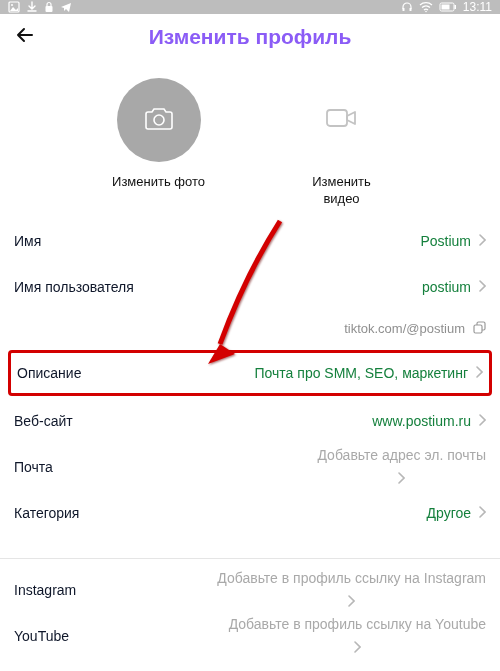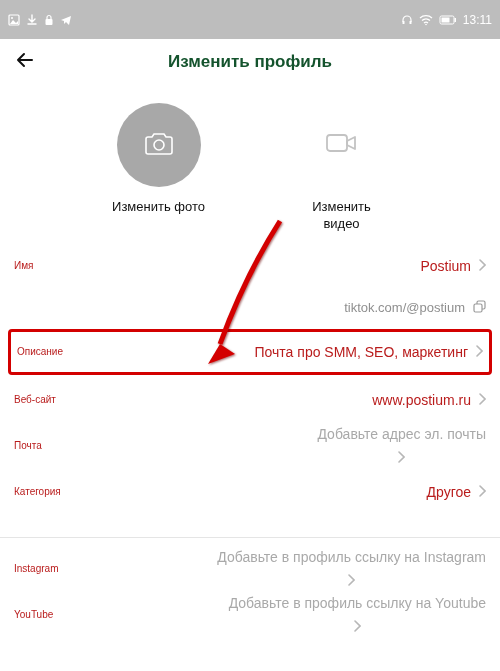--- a/index.html
+++ b/index.html
@@ -1,32 +1,32 @@
 <!DOCTYPE html>
 <html><head>
 <meta charset="utf-8">
 <style>
   * { box-sizing: border-box; margin: 0; padding: 0; }
   html, body { width: 500px; height: 671px; font-family: -apple-system, Helvetica, Arial, sans-serif; background: #fff; }
-  .statusbar { height: 39px; background: #bdbdbd; display: flex; justify-content: space-between; align-items: center; padding: 0 8px; color: #fff; font-size: 12px; }
+  .statusbar { height: 14px; background: #bdbdbd; display: flex; justify-content: space-between; align-items: center; padding: 0 8px; color: #fff; font-size: 12px; }
   .statusbar .left, .statusbar .right { display: flex; gap: 6px; align-items: center; }
   .statusbar svg { display: block; }
   .header { display: flex; align-items: center; height: 46px; position: relative; }
   .back { position: absolute; left: 14px; top: 50%; transform: translateY(-50%); cursor: pointer; }
-  .title { flex: 1; text-align: center; font-weight: 600; font-size: 17px; color: #14532d; }
+  .title { flex: 1; text-align: center; font-weight: 600; font-size: 21px; color: #8b5cf6; }
   .media-row { display: flex; justify-content: center; gap: 73px; padding: 18px 0 10px; }
   .media-item { display: flex; flex-direction: column; align-items: center; width: 110px; cursor: pointer; }
   .avatar-circle { width: 84px; height: 84px; border-radius: 50%; background: #a8a8a8; display: flex; align-items: center; justify-content: center; }
   .video-box { width: 84px; height: 84px; display: flex; align-items: center; justify-content: center; }
   .media-label { font-size: 13px; color: #111; text-align: center; margin-top: 12px; line-height: 1.3; }
   .list { padding: 0 14px; }
   .row { display: flex; align-items: center; justify-content: space-between; min-height: 46px; border-bottom: 0; cursor: pointer; position: relative; }
   .row + .row { }
-  .row-label { font-size: 10px; color: #b91c1c; }
-  .row-value { font-size: 14px; color: #b91c1c; display: flex; align-items: center; gap: 8px; }
+  .row-label { font-size: 14px; color: #0f172a; }
+  .row-value { font-size: 14px; color: #15803d; display: flex; align-items: center; gap: 8px; }
   .row-value.placeholder { color: #a9a9a9; flex-direction: column; }
   .chevron { color: #b7b7b7; }
   .copy-icon { color: #9a9a9a; }
   .url-row { justify-content: flex-end; }
   .highlight { border: 3px solid #d30000; border-radius: 4px; margin: 2px -6px; padding: 0 6px; }
   .thick-gap { height: 22px; }
   
   .arrow-wrap { position: absolute; left: 190px; top: 216px; pointer-events: none; }
 </style>
 </head>
@@ -123,20 +123,29 @@
   <div class="row">
     <div class="row-label">Имя</div>
     <div class="row-value">
       <span>Postium</span>
       <span class="chevron"><svg width="7" height="12" viewBox="0 0 7 12">
             <path d="M1 1 L6 6 L1 11" stroke="currentColor" stroke-width="1.6" fill="none" stroke-linecap="round"></path>
           </svg></span>
     </div>
   </div>
 
+  <div class="row">
+    <div class="row-label">Имя пользователя</div>
+    <div class="row-value">
+      <span>postium</span>
+      <span class="chevron"><svg width="7" height="12" viewBox="0 0 7 12">
+            <path d="M1 1 L6 6 L1 11" stroke="currentColor" stroke-width="1.6" fill="none" stroke-linecap="round"></path>
+          </svg></span>
+    </div>
+  </div>
 
   <div class="row url-row" style="min-height:38px;">
     <div class="row-value" style="color:#8f8f8f; font-size:13px;">
       <span>tiktok.com/@postium</span>
       <span class="copy-icon"><svg width="13" height="13" viewBox="0 0 13 13">
             <rect x="4" y="1" width="8" height="8" rx="1.5" fill="none" stroke="currentColor" stroke-width="1.2"></rect>
             <rect x="1" y="4" width="8" height="8" rx="1.5" fill="#fff" stroke="currentColor" stroke-width="1.2"></rect>
           </svg></span>
     </div>
   </div>

